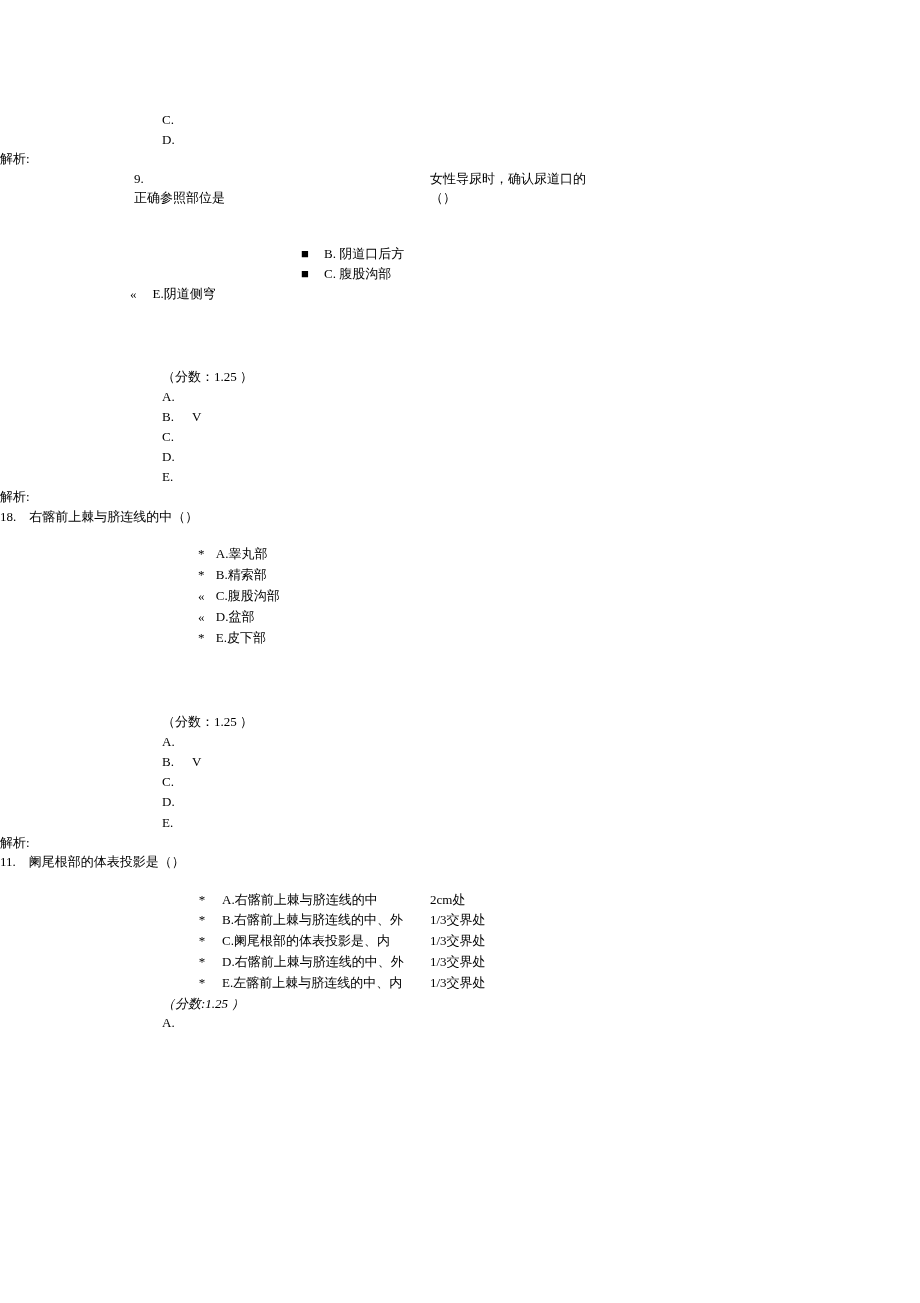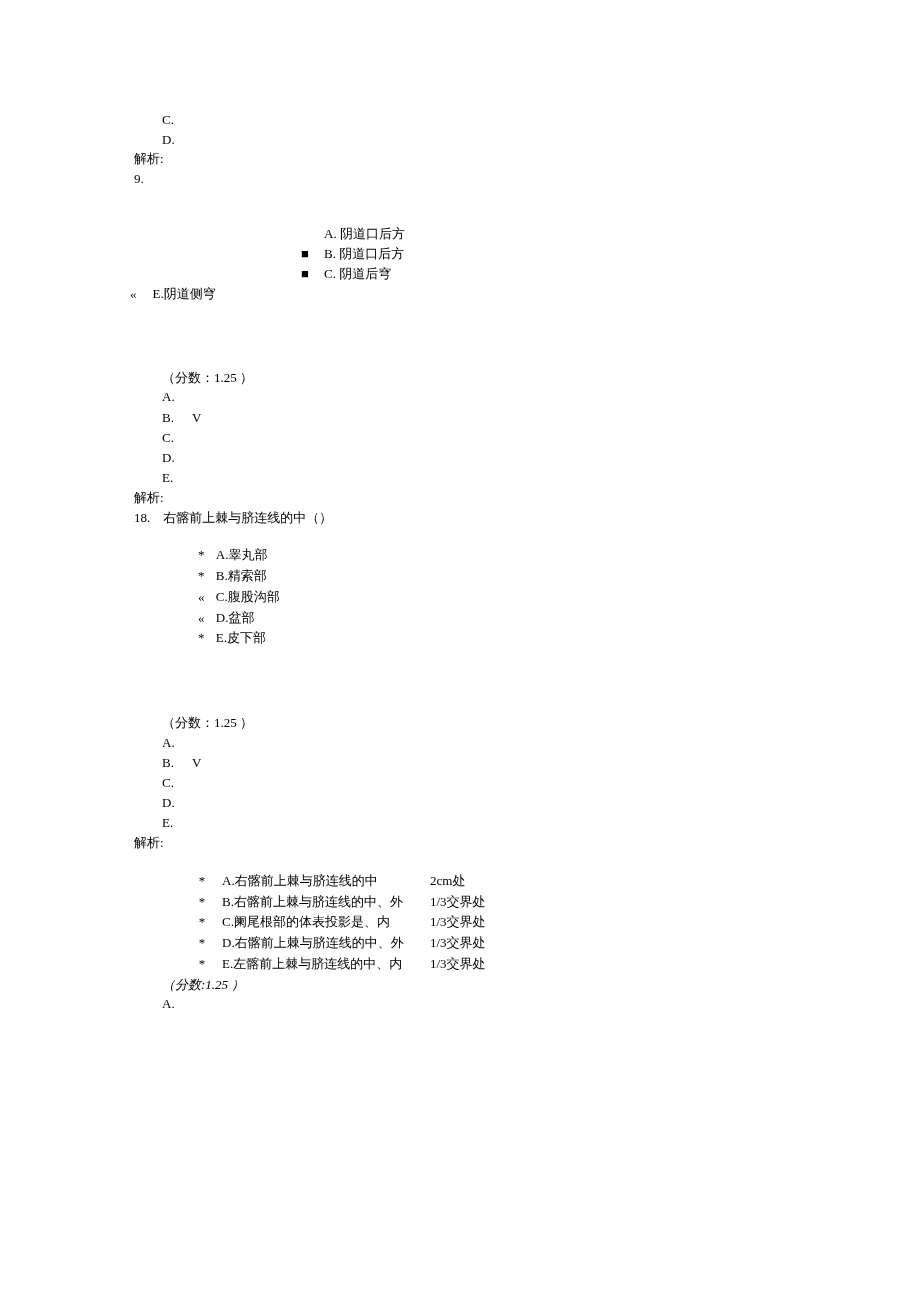--- a/index.html
+++ b/index.html
@@ -11,21 +11,21 @@
   body {
     font-family: "SimSun", "Songti SC", serif;
     font-size: 13px;
     color: #000;
     line-height: 1.5;
   }
   .page {
     padding: 110px 0 60px 0;
   }
   .indent1 { margin-left: 162px; }
-  .indent0 { margin-left: 134px; }
+  .indent0 { }
   .q9-wrap {
     display: flex;
   }
   .q9-left {
     margin-left: 134px;
     width: 296px;
   }
   .q9-right {
   }
   .options-center {
@@ -84,37 +84,38 @@
 
 <div class="page">
 
   <div class="indent1">C.</div>
   <div class="indent1">D.</div>
   <div class="indent0">解析:</div>
 
   <div class="q9-wrap">
     <div class="q9-left">
       <div>9.</div>
+      <div>正确参照部位是</div>
+    </div>
+    <div class="q9-right">
+      <div>女性导尿时，确认尿道口的</div>
+      <div>（）</div>
     </div>
   </div>
 
   <div class="spacer-med"></div>
 
   <div class="options-center">
-    <div class="opt-row">
-      <span class="opt-bullet"></span>
-      <span>A. 阴道口后方</span>
-    </div>
     <div class="opt-row">
       <span class="opt-bullet">■</span>
       <span>B. 阴道口后方</span>
     </div>
     <div class="opt-row">
       <span class="opt-bullet">■</span>
-      <span>C. 阴道后穹</span>
+      <span>C. 腹股沟部</span>
     </div>
   </div>
   <div class="q9e">
     <span>«</span>
     <span>E.阴道侧穹</span>
   </div>
 
   <div class="spacer-large"></div>
 
   <div class="indent1">（分数：1.25 ）</div>
@@ -184,20 +185,24 @@
       </div>
     <div class="row">
         <span>D.</span>
       </div>
     <div class="row">
         <span>E.</span>
       </div>
   </div>
   <div class="indent0">解析:</div>
 
+  <div class="indent0">
+    <span>11.</span>&nbsp;&nbsp;&nbsp;
+    <span>阑尾根部的体表投影是（）</span>
+  </div>
 
   <div class="spacer-small"></div>
 
   <div class="q11-opts">
     <div class="opt-row3">
       <span class="col1">*</span>
       <span class="col2">A.右髂前上棘与脐连线的中</span>
       <span class="col3">2cm处</span>
     </div>
     <div class="opt-row3">

